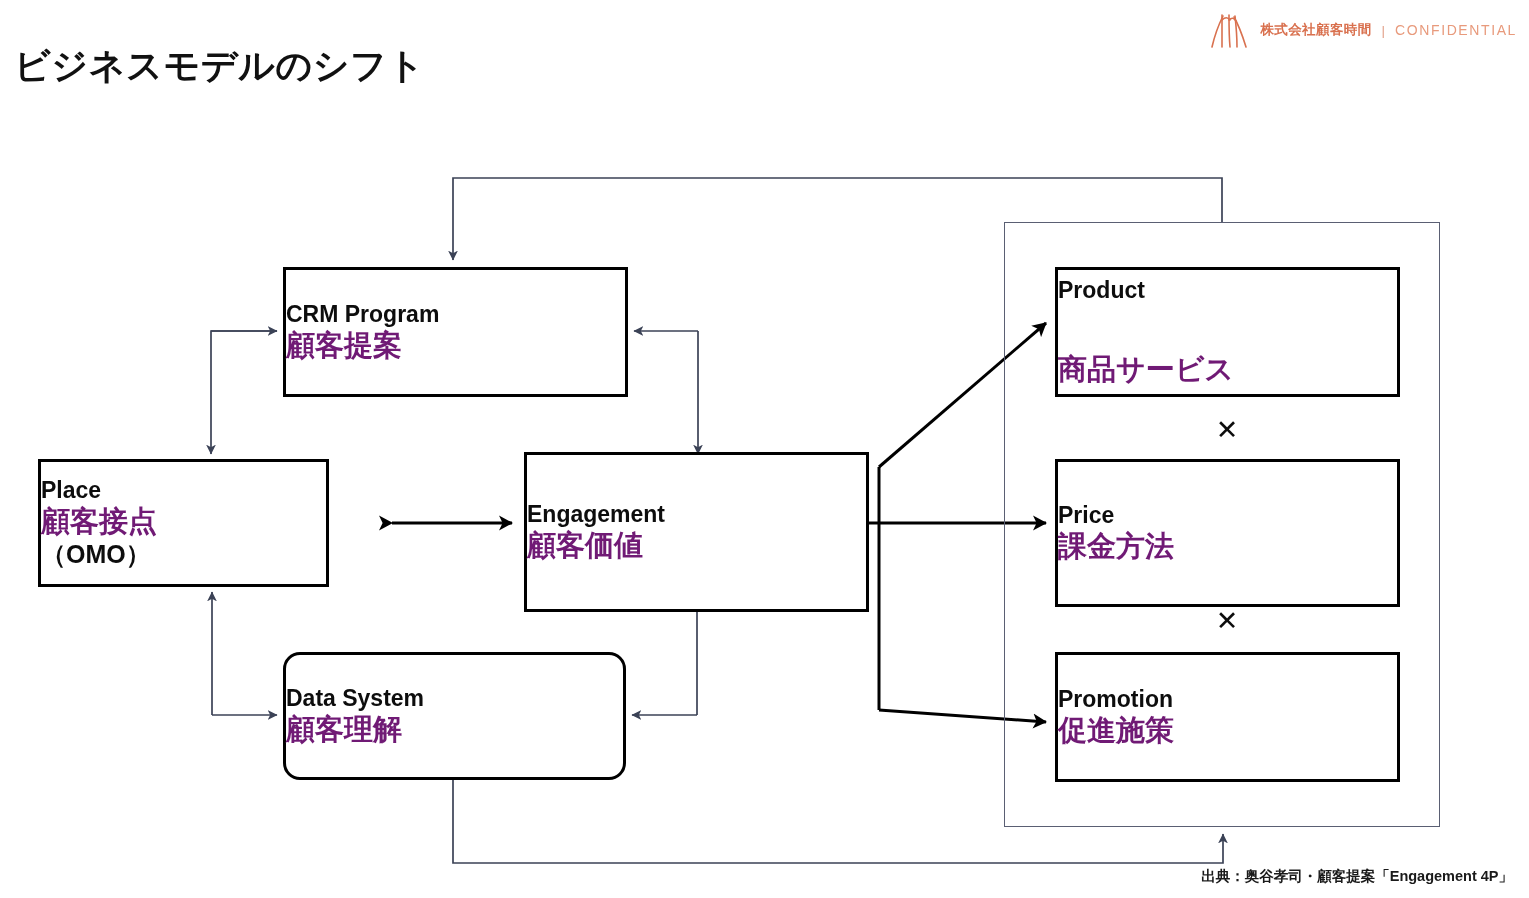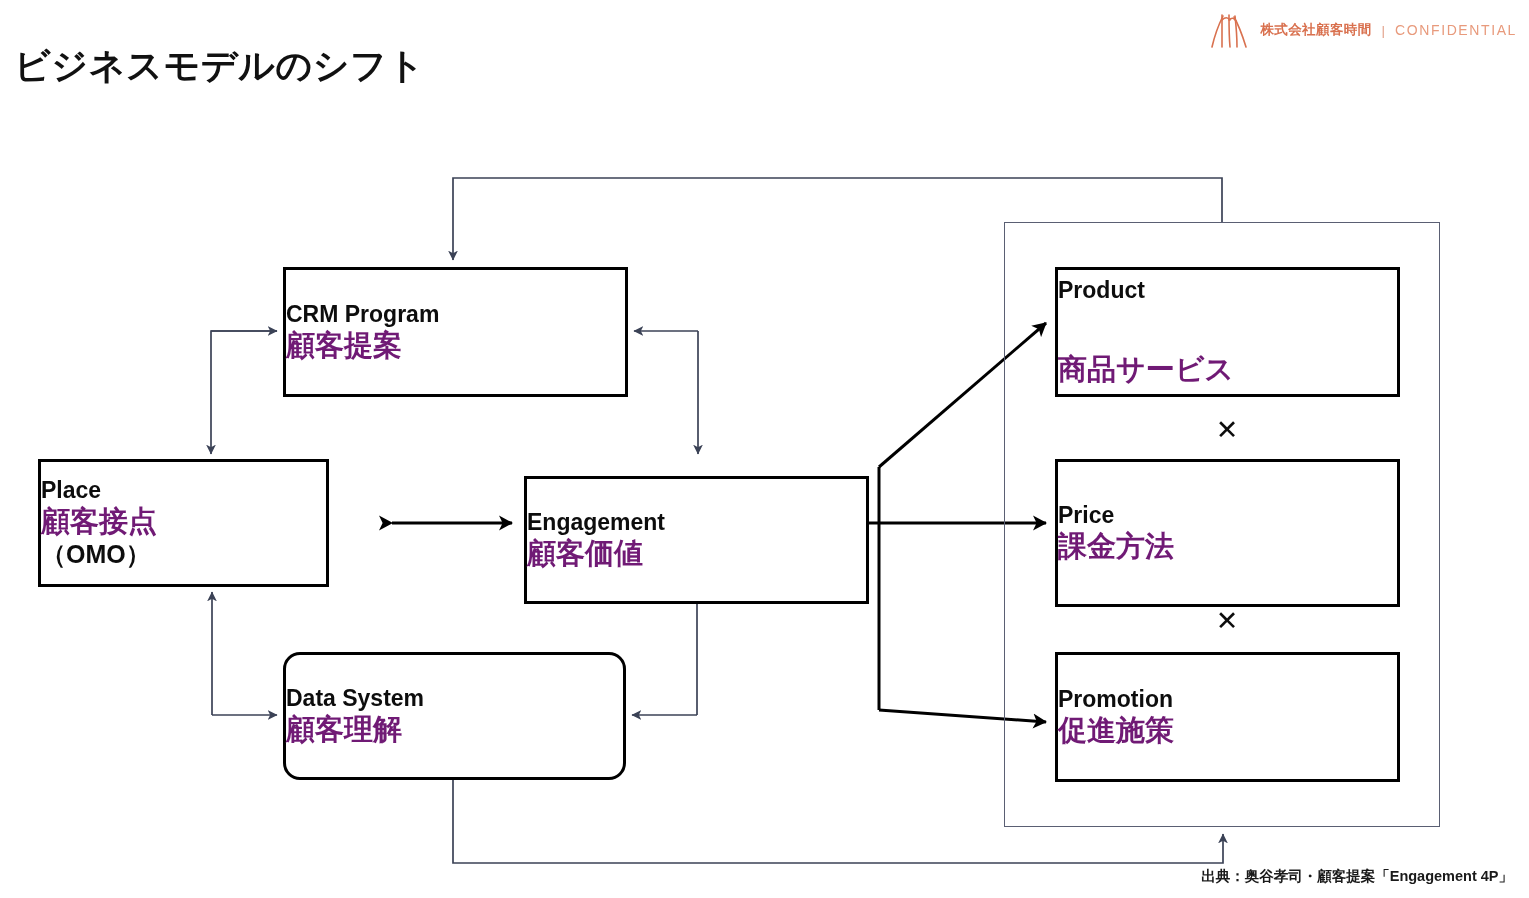--- a/index.html
+++ b/index.html
@@ -97,21 +97,21 @@
   }
   .node .jp2 {
     font-size: 25px;
     font-weight: bold;
     color: #0d0d0d;
     white-space: nowrap;
   }
 
   #node-crm       { left: 283px; top: 267px; width: 345px; height: 130px; }
   #node-place     { left:  38px; top: 459px; width: 291px; height: 128px; }
-  #node-engage    { left: 524px; top: 476px; width: 345px; height: 128px; }
+  #node-engage    { left: 524px; top: 452px; width: 345px; height: 160px; }
   #node-data      { left: 283px; top: 652px; width: 343px; height: 128px; border-radius: 17px; }
 
   #node-product   { left: 1055px; top: 267px; width: 345px; height: 130px; gap: 48px; }
   #node-price     { left: 1055px; top: 459px; width: 345px; height: 148px; }
   #node-promotion { left: 1055px; top: 652px; width: 345px; height: 130px; }
 
   
   #group-4p {
     position: absolute;
     left: 1004px;

